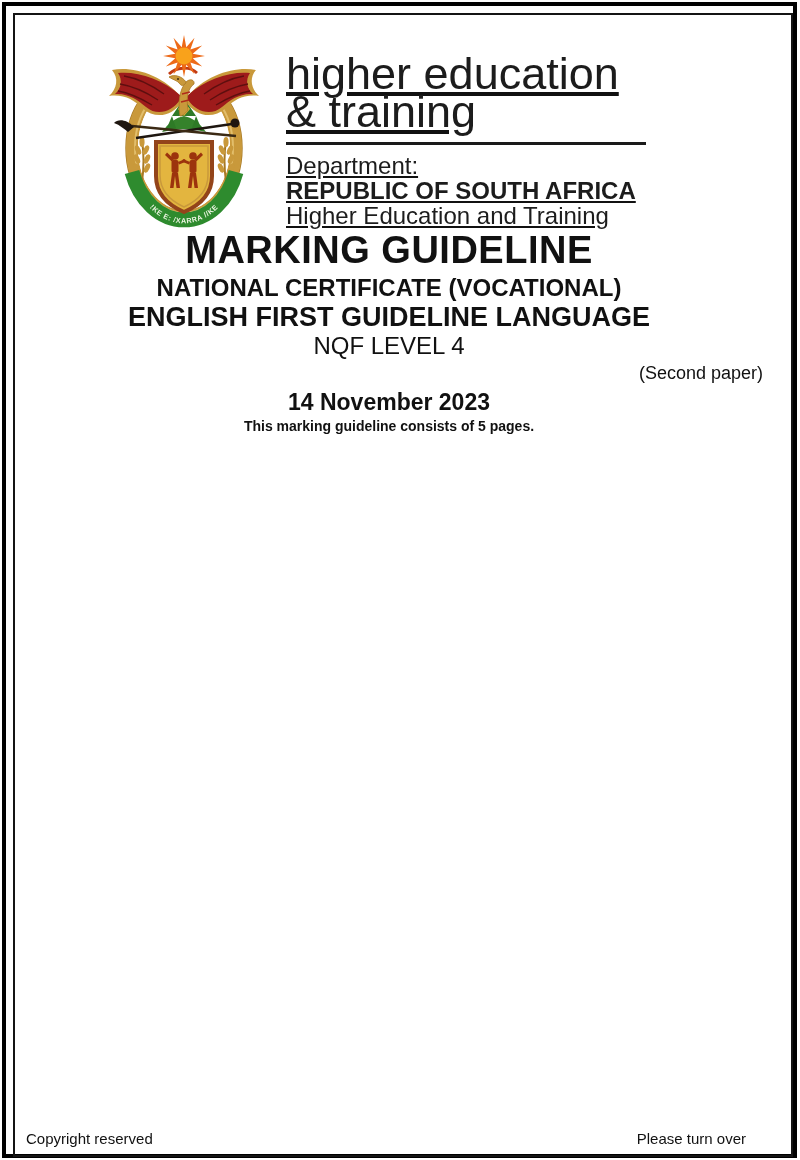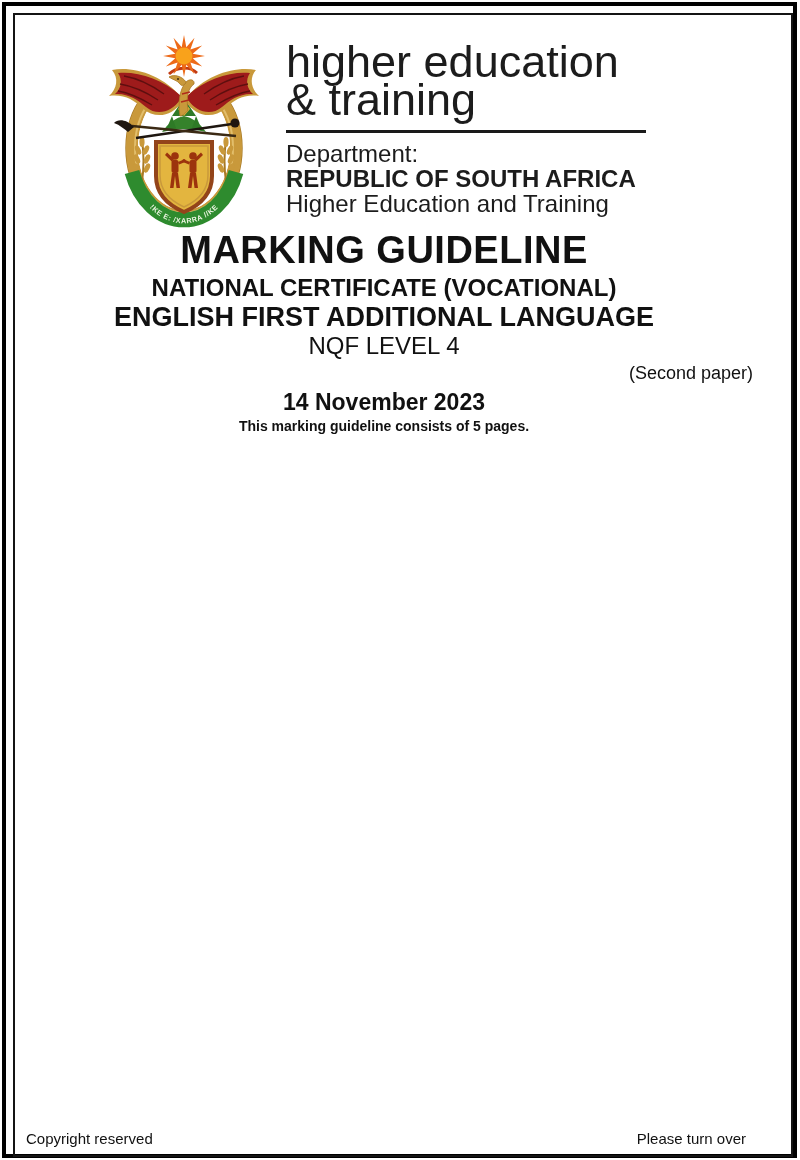--- a/index.html
+++ b/index.html
@@ -26,21 +26,21 @@
     left: 13px; top: 13px; right: 7px; bottom: 3px;
     border: 2px solid #141414;
   }
   
   .logo-row {
     display: flex;
     align-items: flex-start;
     margin: 17px 0 0 91px;
   }
   .emblem-box { flex: 0 0 auto; width: 158px; height: 196px; }
-  .wordmark { margin: 11px 0 0 22px; }
+  .wordmark { margin: 23px 0 0 22px; text-decoration: underline; }
   .brand {
     font-size: 45px;
     line-height: 38px;
     letter-spacing: 0px;
     color: #1c1c1c;
     white-space: nowrap;
   }
   .brand-rule {
     width: 360px; height: 3px;
     background: #1a1a1a;
@@ -49,21 +49,21 @@
   .dept-line {
     font-size: 24px;
     line-height: 25px;
     color: #1c1c1c;
     white-space: nowrap;
   }
   .dept-line.bold { font-weight: bold; }
   
   .titles {
     text-align: center;
-    padding-right: 38px;
+    padding-right: 28px;
   }
   .titles > div { margin: 0; }
   .doc-title {
     margin-top: 70px;
     font-size: 38px;
     line-height: 45px;
     font-weight: bold;
     letter-spacing: 0.5px;
   }
   .doc-cert {
@@ -212,21 +212,21 @@
         <div class="brand-rule"></div>
         <div class="dept-line">Department:</div>
         <div class="dept-line bold">REPUBLIC OF SOUTH AFRICA</div>
         <div class="dept-line">Higher Education and Training</div>
       </div>
     </div>
 
     <div class="titles">
       <div class="doc-title">MARKING GUIDELINE</div>
       <div class="doc-cert">NATIONAL CERTIFICATE (VOCATIONAL)</div>
-      <div class="doc-subject">ENGLISH FIRST ADDITIONAL LANGUAGE</div>
+      <div class="doc-subject">ENGLISH FIRST GUIDELINE LANGUAGE</div>
       <div class="doc-level">NQF LEVEL 4</div>
       <div class="doc-paper">(Second paper)</div>
       <div class="doc-date">14 November 2023</div>
       <div class="doc-note">This marking guideline consists of 5 pages.</div>
     </div>
 
     <div class="page-footer">
       <span>Copyright reserved</span>
       <span>Please turn over</span>
     </div>

